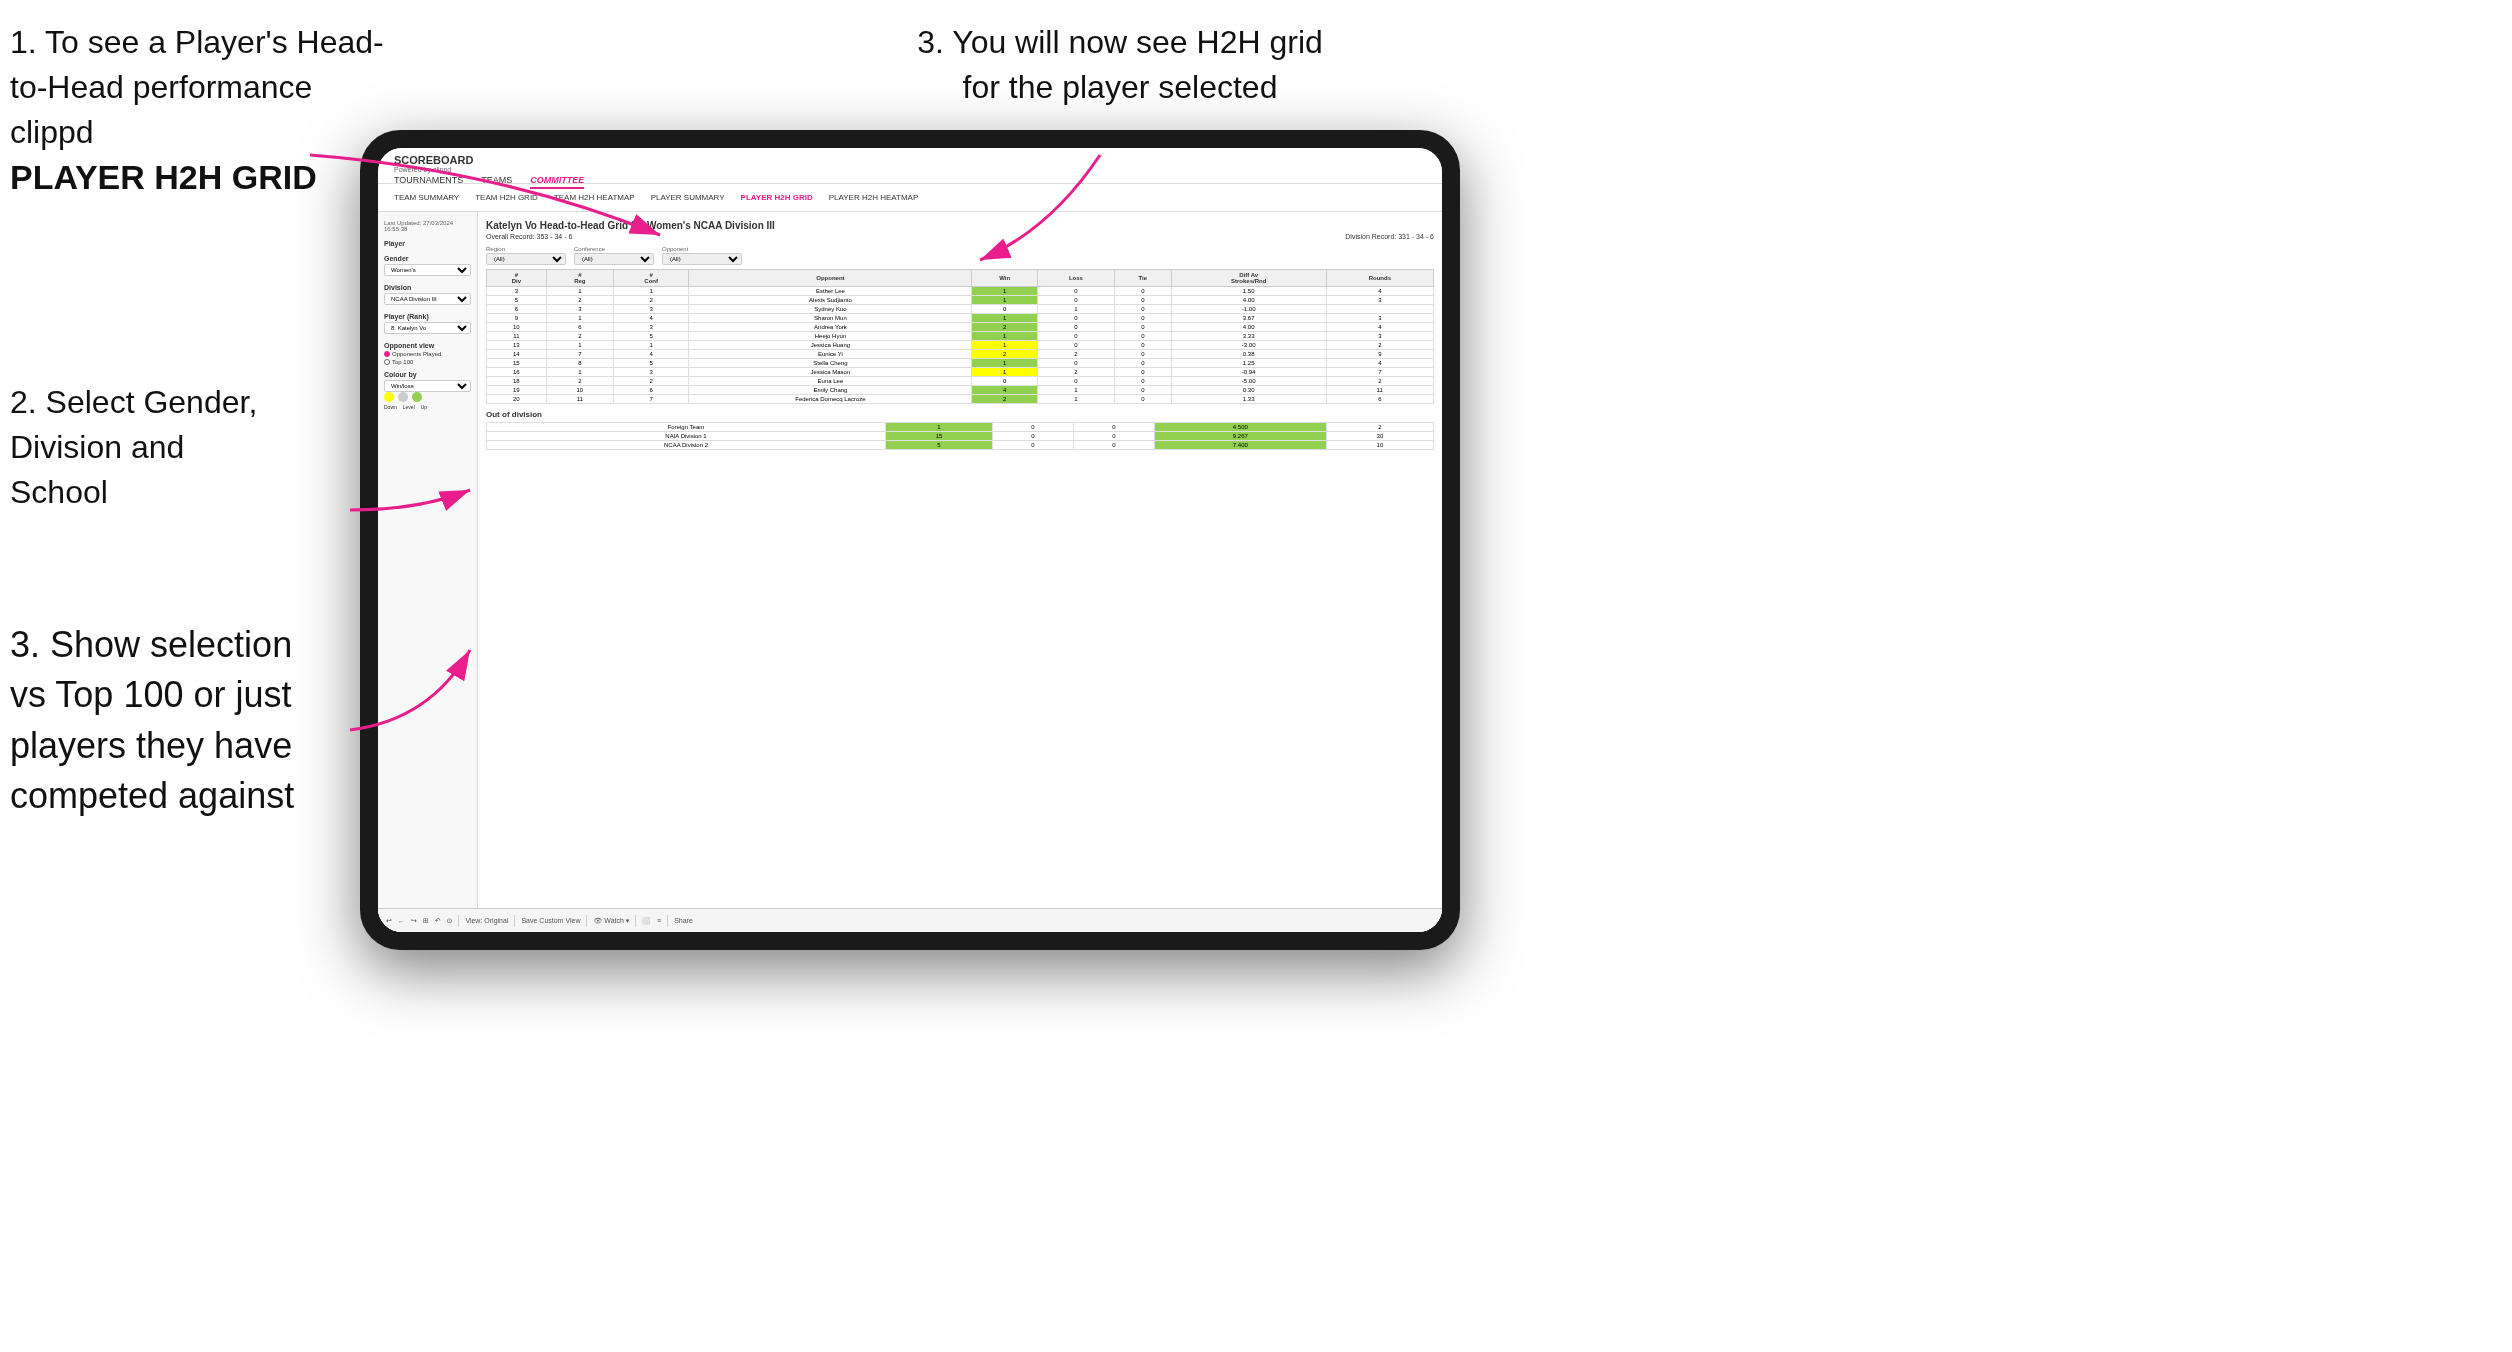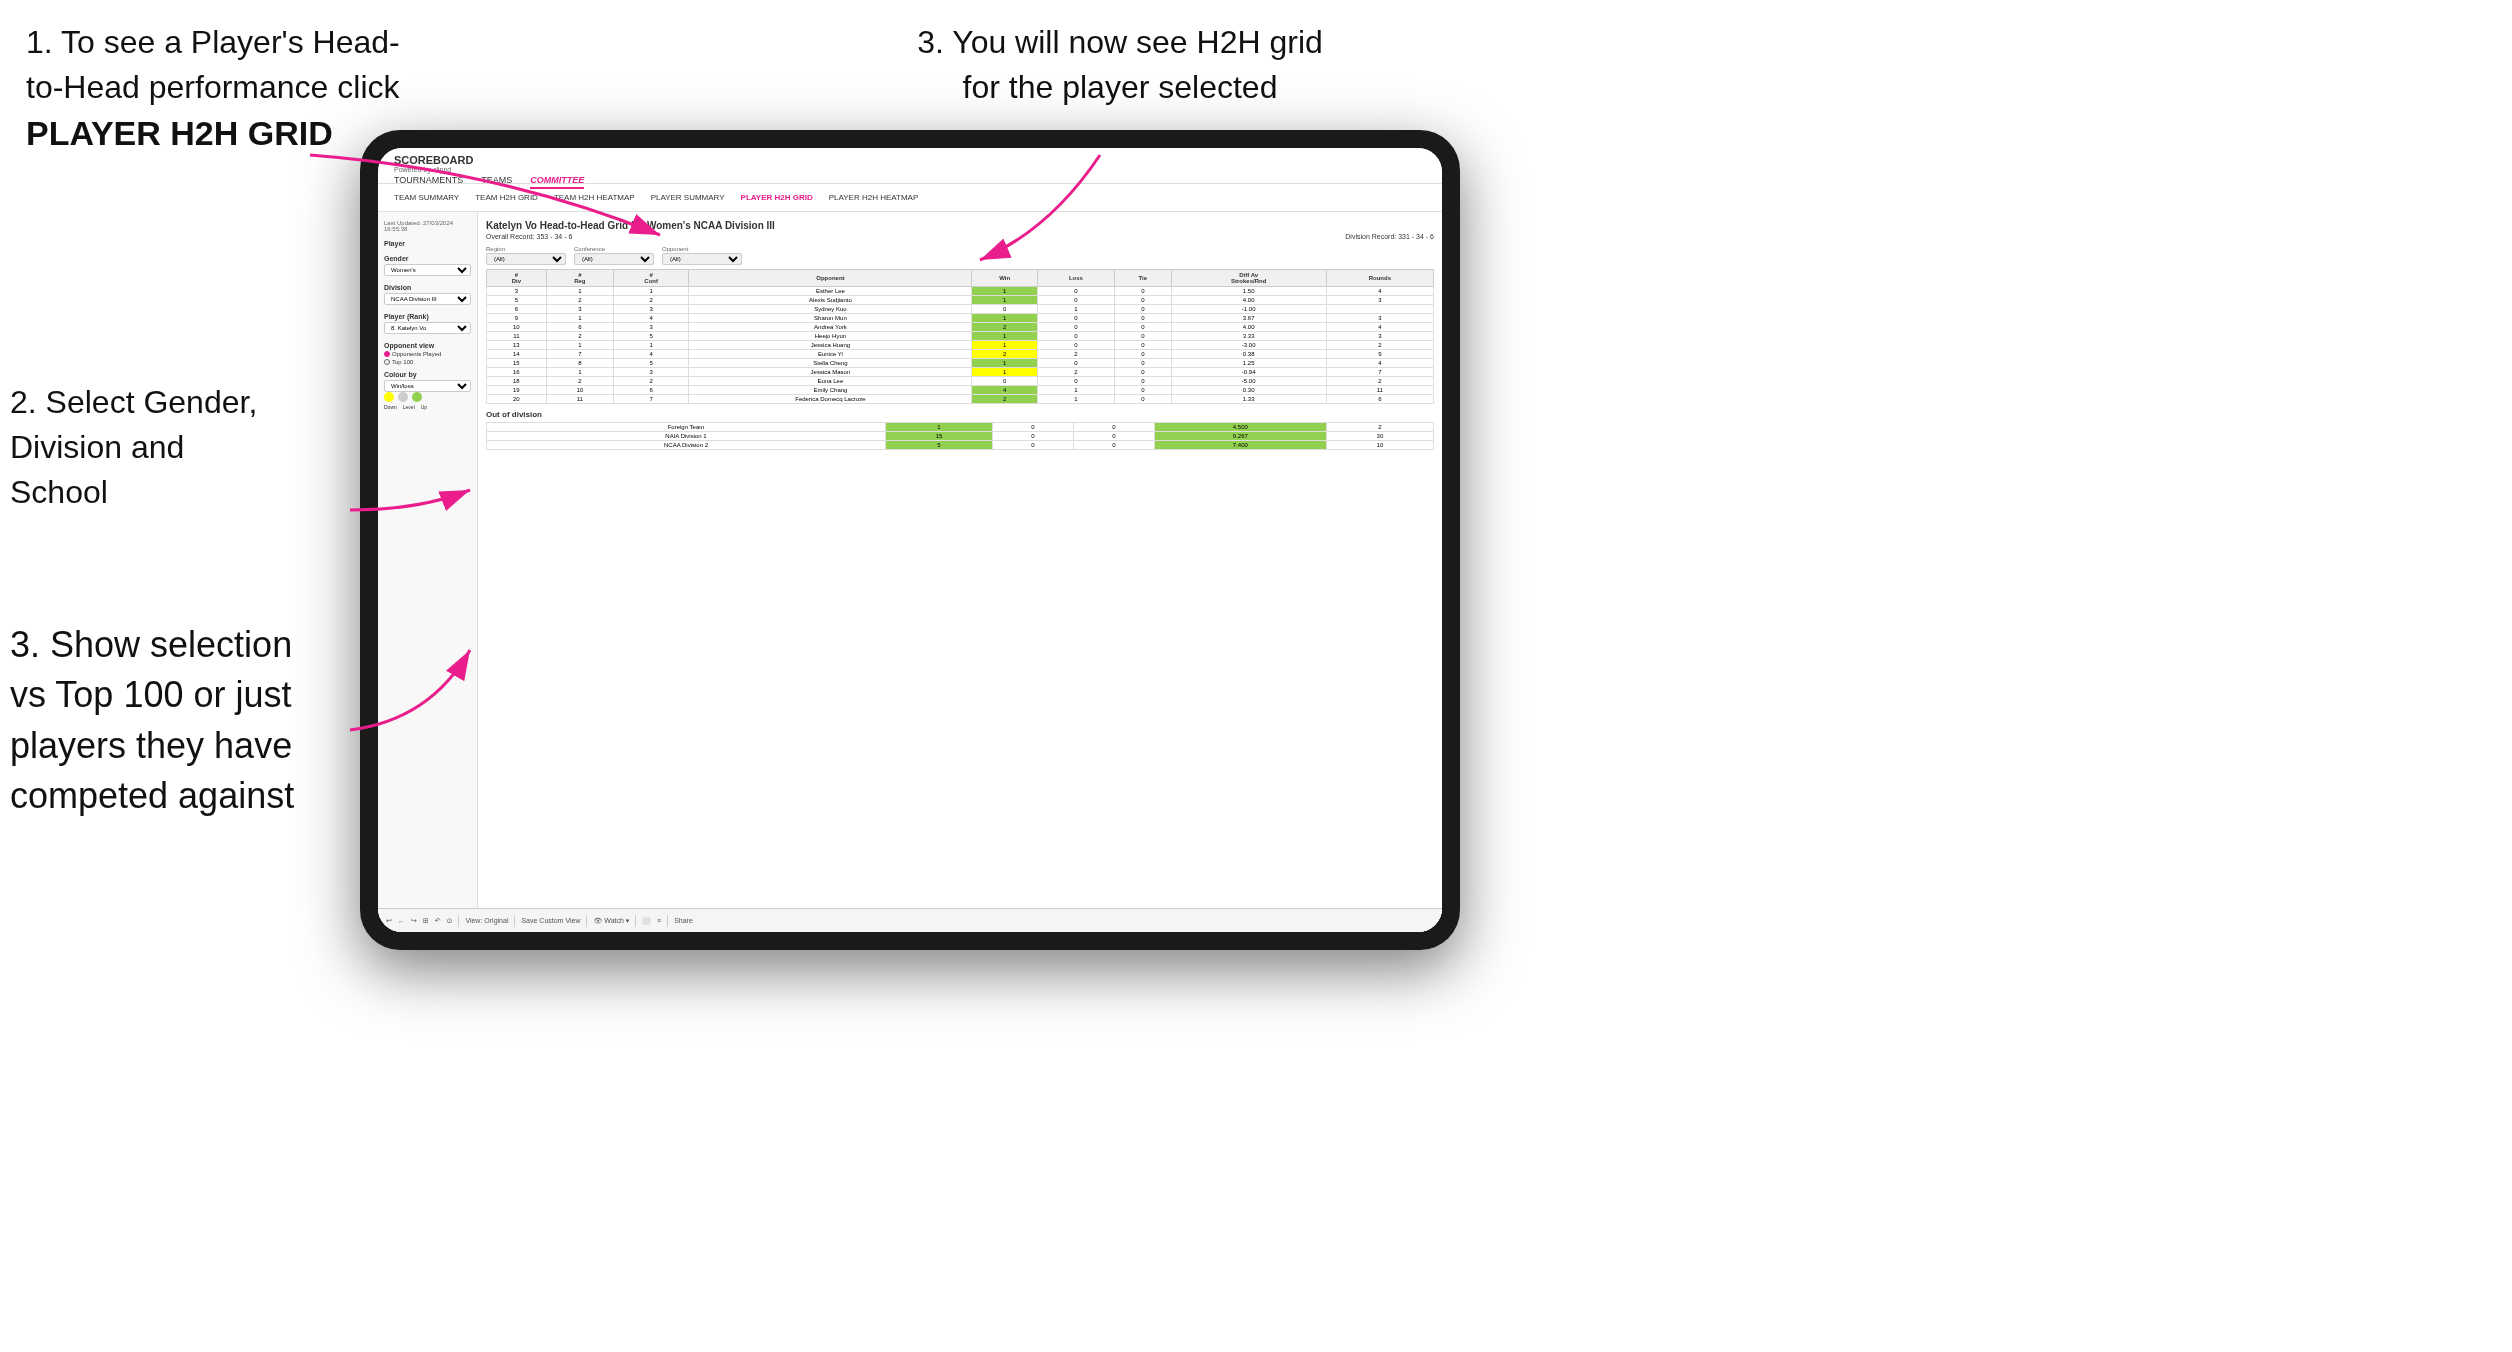--- a/index.html
+++ b/index.html
@@ -14,21 +14,20 @@
 
     
     .instruction-top-left {
       position: absolute;
       top: 20px;
       left: 10px;
       width: 380px;
       font-size: 32px;
       line-height: 1.4;
       color: #111;
-      margin-left: 16px;
     }
     .instruction-top-left strong {
       font-size: 34px;
     }
     .instruction-top-right {
       position: absolute;
       top: 20px;
       left: 820px;
       width: 600px;
       font-size: 32px;
@@ -334,21 +333,21 @@
       width: 2512px;
       height: 1352px;
       pointer-events: none;
     }
   </style>
 </head>
 <body>
 
 <div class="instruction-top-left">
   <span>1. To see a Player's Head-</span><br>
-  <span>to-Head performance click</span><br>
+  <span>to-Head performance clippd</span><br>
   <strong>PLAYER H2H GRID</strong>
 </div>
 
 <div class="instruction-top-right">
   <span style="white-space:pre-line">3. You will now see H2H grid
 for the player selected</span>
 </div>
 
 <div class="instruction-mid-left">
   <span style="white-space:pre-line">2. Select Gender,

